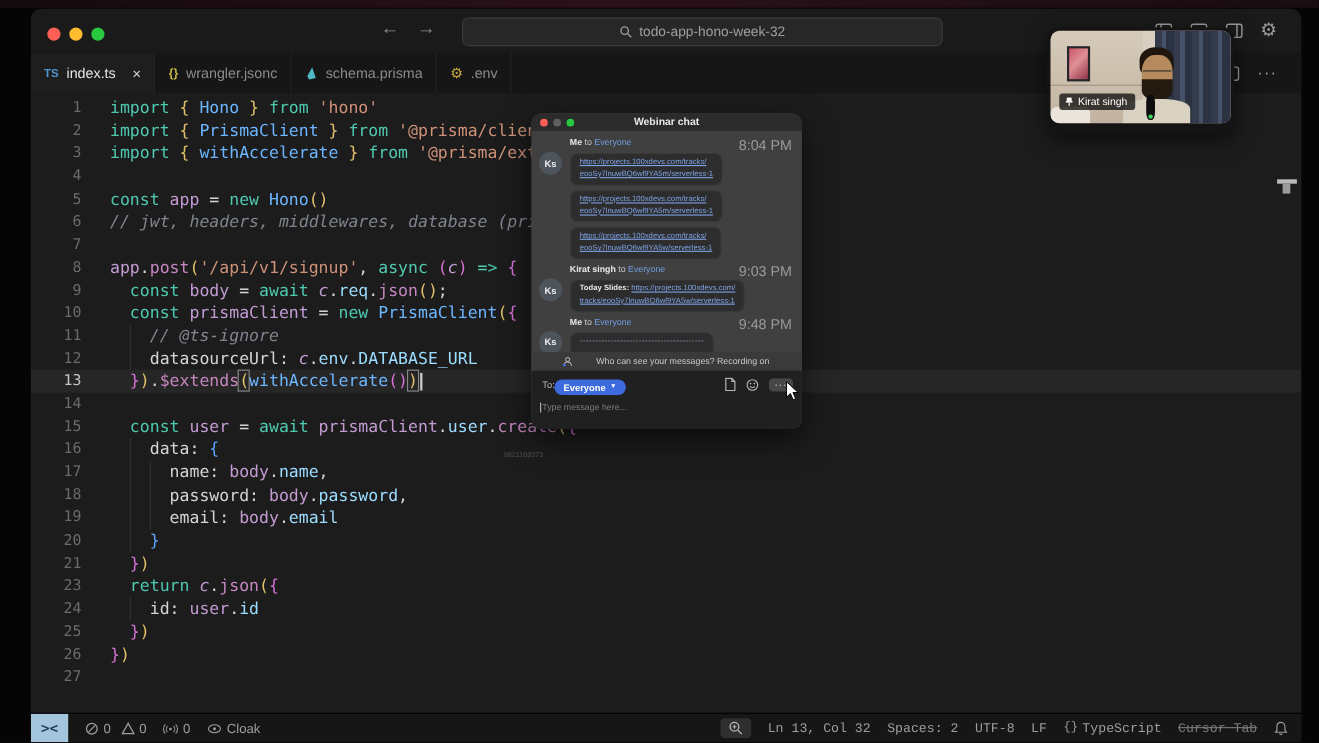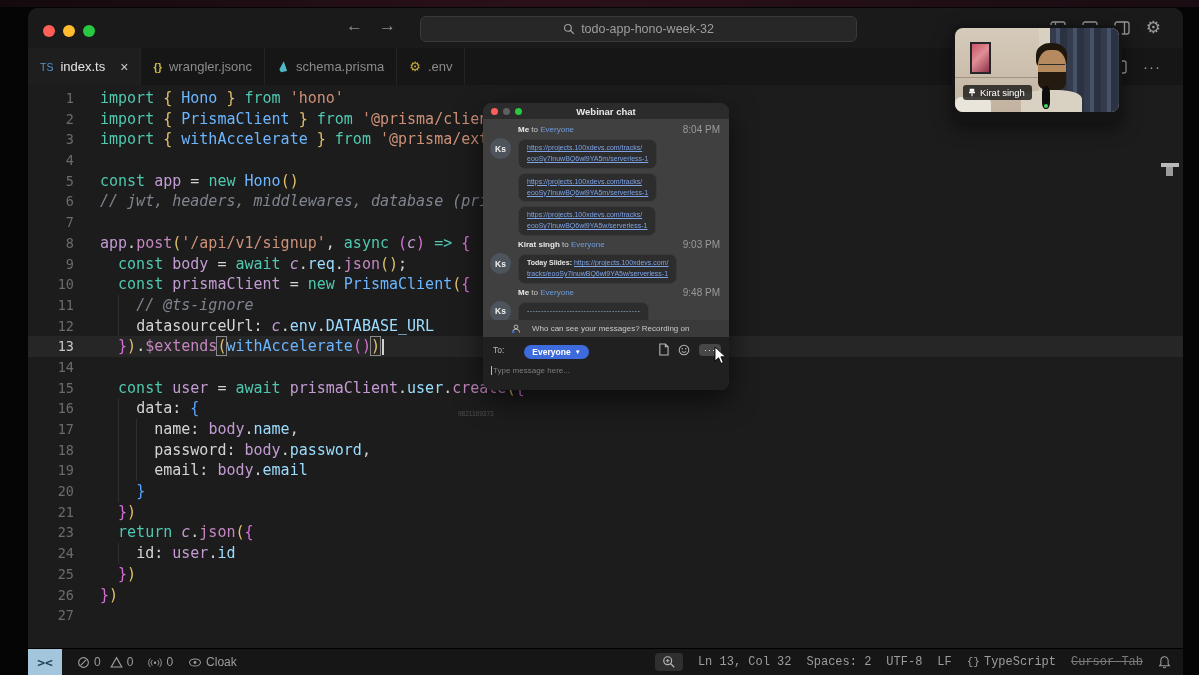--- a/index.html
+++ b/index.html
@@ -19,21 +19,21 @@
   .searchbox{position:absolute;left:392px;top:8px;width:435px;height:24px;background:#272727;
              border:1px solid #3a3a3a;border-radius:6px;display:flex;align-items:center;justify-content:center;
              gap:6px;color:#9e9e9e;font-size:12.5px;}
   .tb-icons{position:absolute;right:22px;top:12px;display:flex;gap:16px;align-items:center;color:#9a9a9a;}
   .gear-glyph{font-size:17px;line-height:16px;color:#9a9a9a;}
   
   .tabbar{position:absolute;left:0;top:40px;width:100%;height:37px;background:#161616;display:flex;}
   .tab{height:37px;display:flex;align-items:center;gap:7px;padding:0 12px;box-sizing:border-box;
        border-right:1px solid #242424;color:#8b8b8b;font-size:13px;white-space:nowrap;}
   .tab.active{background:#1e1e1e;color:#e4e4e4;}
-  .tab .ticon{font-weight:normal;font-size:10.5px;color:#4e94ce;}
+  .tab .ticon{font-weight:bold;font-size:10.5px;color:#4e94ce;}
   .tab .bicon{font-weight:bold;font-size:11px;color:#c9b945;}
   .tab .gicon{font-size:13px;color:#c7a93f;line-height:13px;}
   .tab .close{margin-left:8px;color:#cccccc;font-size:14px;}
   .tabbar-right{position:absolute;right:22px;top:50px;display:flex;gap:16px;align-items:center;color:#9a9a9a;}
   .dots{font-size:15px;letter-spacing:1px;color:#9a9a9a;}
   
   .editor{position:absolute;left:0;top:77px;width:100%;height:563px;background:#1c1c1c;padding-top:3px;box-sizing:border-box;}
   .crow{display:flex;height:20.7px;line-height:20.7px;font-family:"DejaVu Sans Mono",monospace;font-size:15px;white-space:pre;}
   .crow.cur{background:#262626;}
   .ln{width:46px;text-align:right;color:#6b6b6b;font-size:13.5px;flex:none;}
@@ -68,32 +68,32 @@
   .chat-titlebar{height:16px;background:#2b2b2b;display:flex;align-items:center;position:relative;}
   .chat-lights{display:flex;gap:5px;margin-left:8px;}
   .chat-light{width:7px;height:7px;border-radius:50%;}
   .cl-red{background:#ff5f57}.cl-gray{background:#5f5f5f}.cl-grn{background:#28c840}
   .chat-title{position:absolute;left:0;right:0;text-align:center;color:#e8e8e8;font-size:9.5px;font-weight:bold;}
   .chat-msgs{height:199px;overflow:hidden;padding-top:2px;}
   .cmsg{position:relative;margin-top:3px;}
   .cmsg-header{margin-left:35px;margin-right:50px;font-size:8px;color:#c9c9c9;height:11px;line-height:11px;}
   .cmsg-header b{color:#e8e8e8;text-align:right;}
   .cmsg-header .aud{color:#6f9ddf;}
-  .cmsg-time{position:absolute;right:9px;top:0;font-size:10px;color:#9a9a9a;}
+  .cmsg-time{position:absolute;right:9px;top:0;font-size:13px;color:#9a9a9a;}
   .cavatar{position:absolute;left:7px;width:21px;height:21px;border-radius:50%;background:#4e545c;color:#f0f0f0;
            font-size:8.5px;font-weight:bold;display:flex;align-items:center;justify-content:center;}
   .cbubble{margin:4px 0 0 35px;max-width:165px;width:fit-content;background:#2d2d2d;border:1px solid #3a3a3a;
            border-radius:7px;padding:3px 8px;font-size:7px;line-height:1.55;color:#c9c9c9;}
   .cbubble .lnk{color:#7ea3e6;text-decoration:underline;}
   .cbubble .pre{color:#e6e6e6;font-weight:bold;}
   .cbubble.dashes{color:#9db4d6;letter-spacing:.5px;}
-  .chat-banner{height:17px;background:#3a3a3a;display:flex;align-items:center;gap:11px;padding-left:28px;
+  .chat-banner{height:17px;background:#3a3a3a;display:flex;align-items:center;gap:21px;padding-left:28px;
                font-size:8px;color:#c9c9c9;}
   .chat-compose{position:relative;height:55px;background:#202020;}
-  .to-row{display:flex;align-items:flex-start;gap:20px;padding:8px 0 0 10px;}
+  .to-row{display:flex;align-items:flex-start;gap:0;padding:8px 0 0 10px;}
   .to-label{font-size:8.5px;color:#b9b9b9;}
   .aud-pill{background:#3d6bde;color:#fff;font-size:8.5px;font-weight:bold;border-radius:9px;padding:2px 8px;
             display:flex;align-items:center;gap:4px;}
   .aud-pill .carat{font-size:6px;}
   .compose-icons{position:absolute;right:8px;top:6px;display:flex;gap:9px;align-items:center;}
   .more-btn{background:#474747;border-radius:4px;padding:1px 5px;color:#e8e8e8;font-size:9px;letter-spacing:1px;}
   .type-row{margin:7px 0 0 8px;font-size:8px;color:#7d7d7d;}
   .type-caret{display:inline-block;width:1px;height:9px;background:#bbb;vertical-align:middle;margin-right:1px;}
   .mouse-cursor{position:absolute;right:2px;top:10px;z-index:5;}
   

